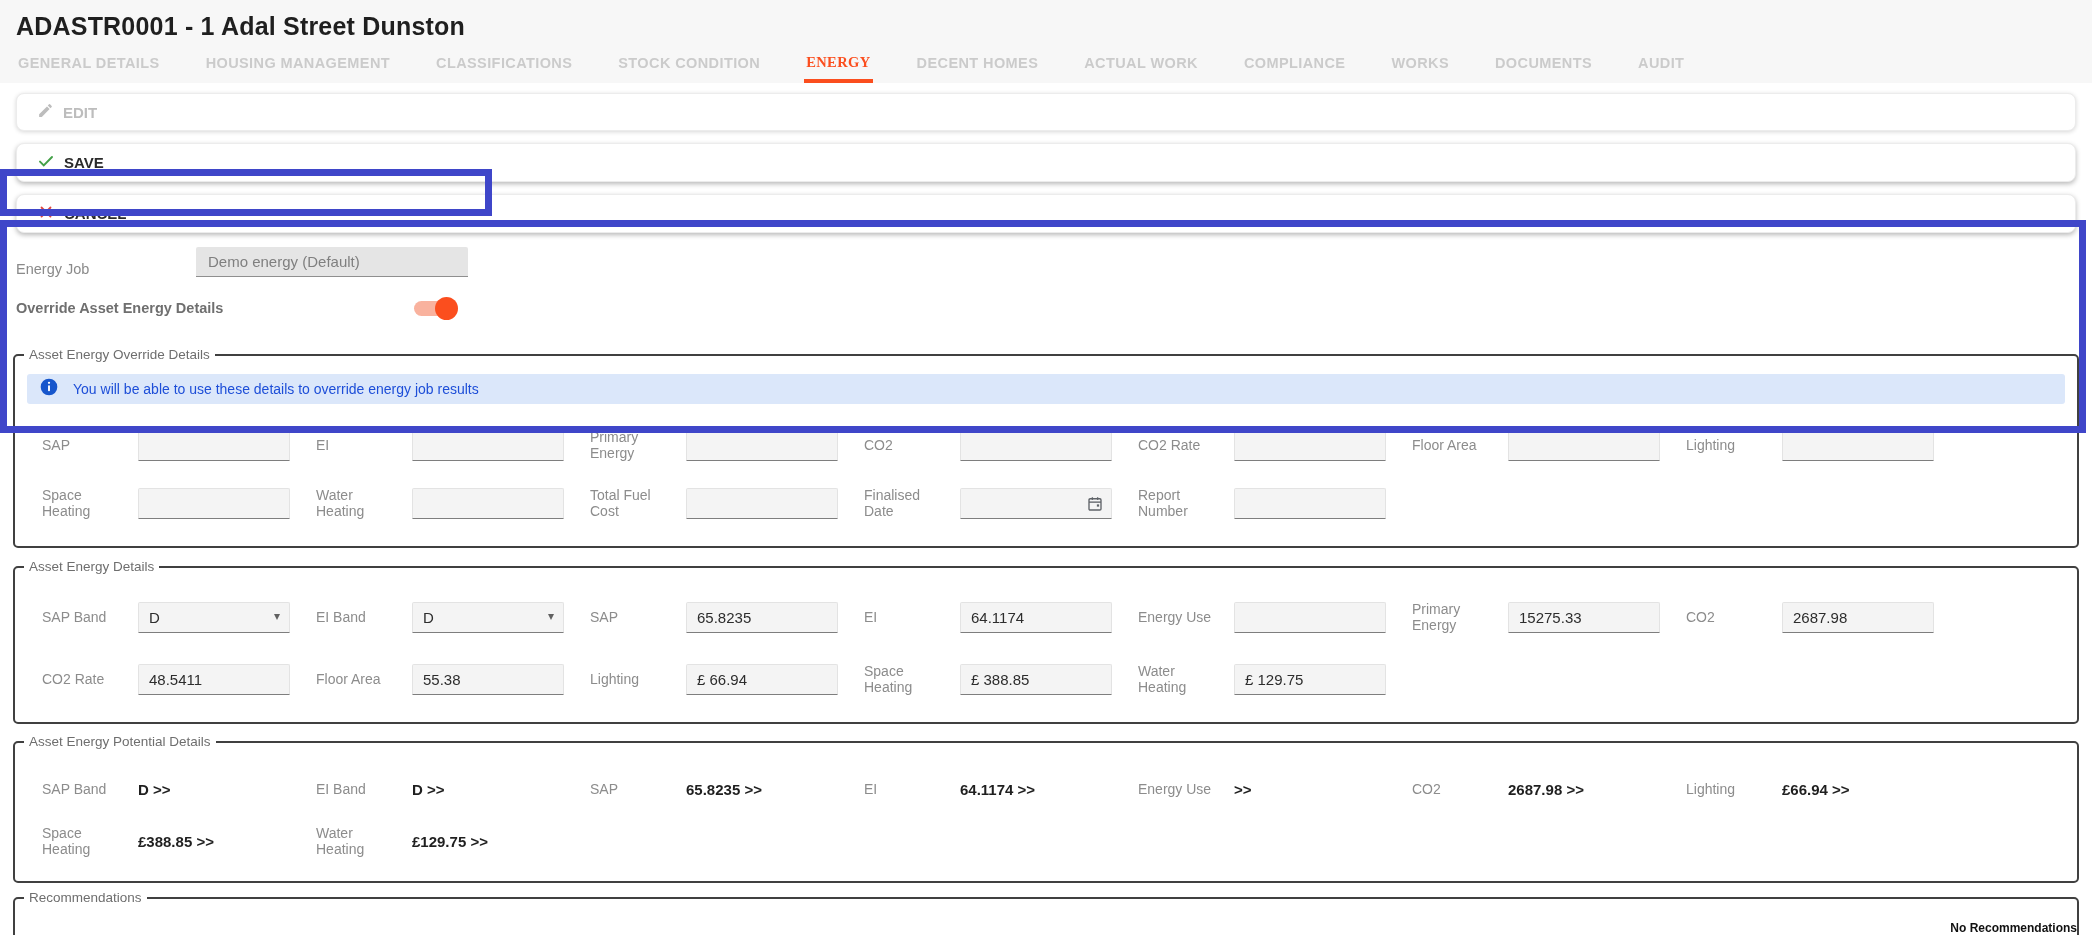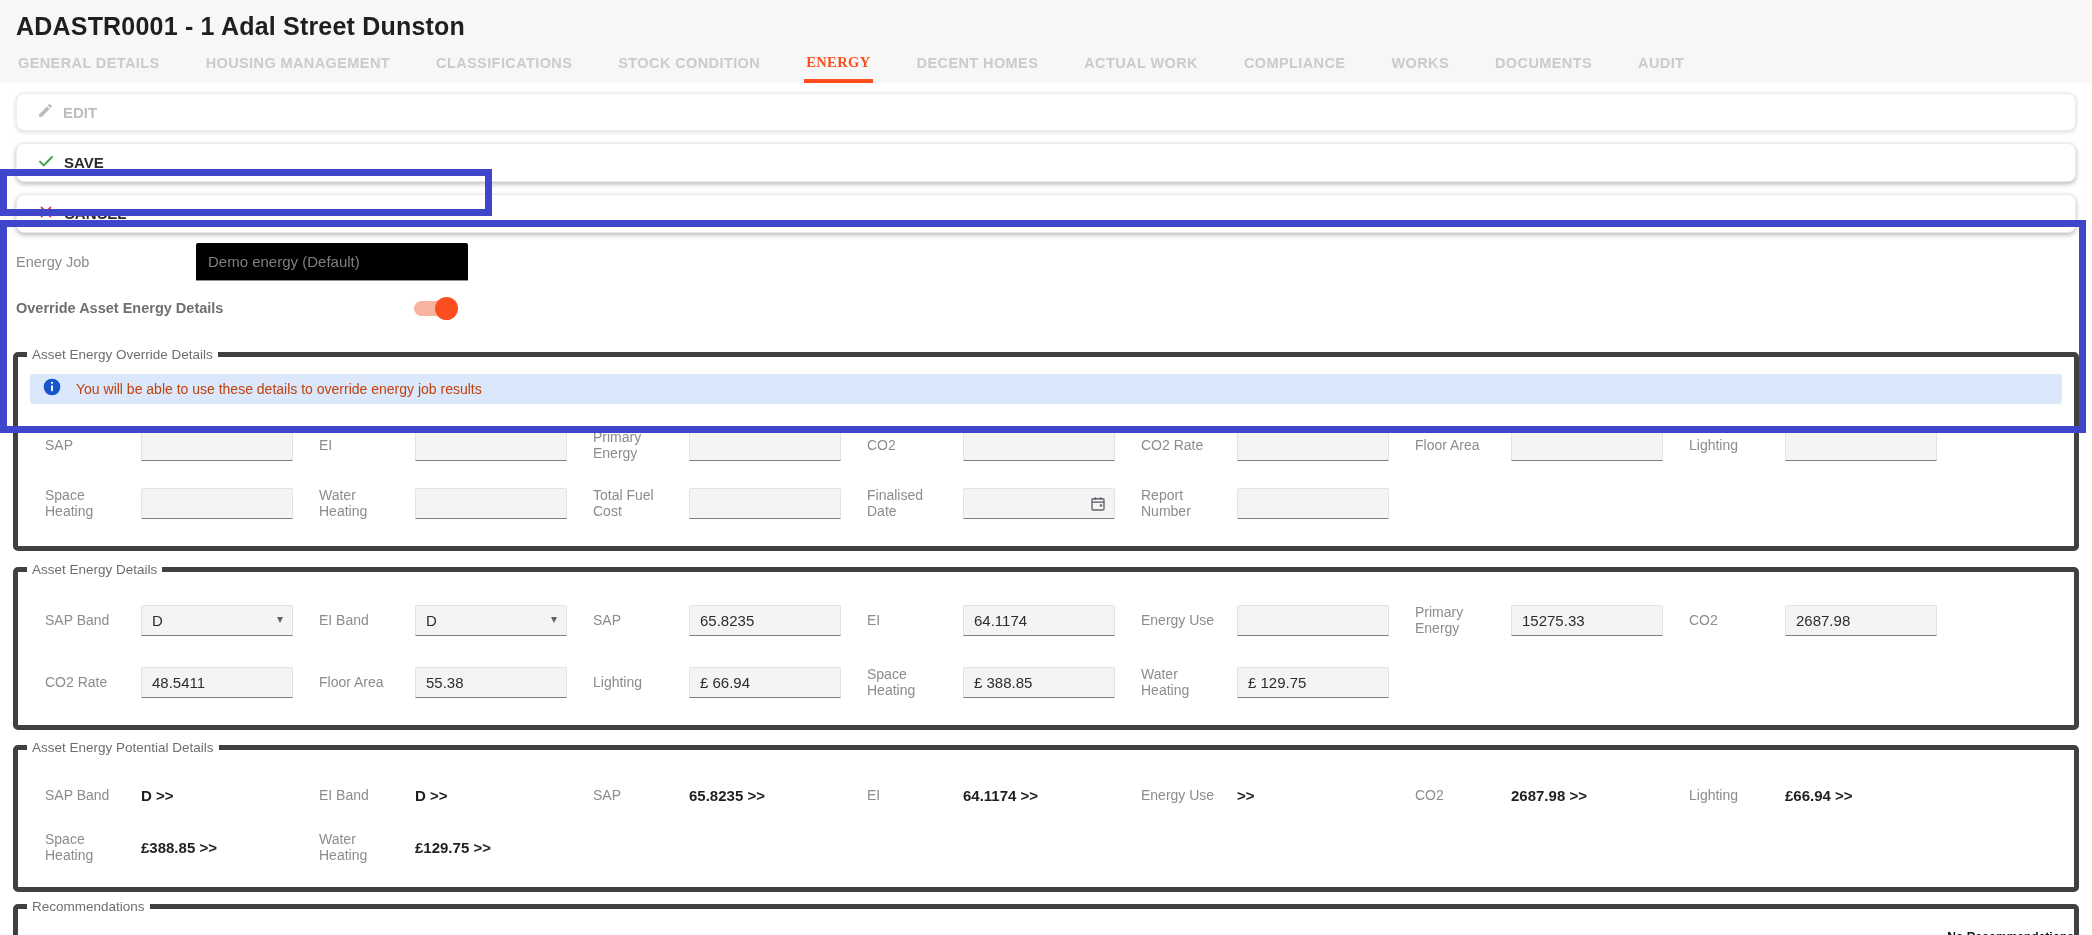--- a/index.html
+++ b/index.html
@@ -15,41 +15,41 @@
   .tab { font-size:14.5px; font-weight:700; color:#cbcbcb; letter-spacing:.4px; padding:0 2px 12px; cursor:pointer; white-space:nowrap; }
   .tab.active { color:#fb4e1e; border-bottom:4px solid #fb4e1e; padding-bottom:8px;font-family:Liberation Serif, serif; }
   
   .toolbar { display:flex; gap:12px; margin:10px 16px 0;flex-direction:column; }
   .btn { display:inline-flex; align-items:center; gap:9px; background:#fff; border:1px solid #ececec;
          border-radius:8px; padding:8px 20px; font-size:15px; font-weight:700; color:#2b2b2b;
          box-shadow:0 2px 5px rgba(0,0,0,.28); cursor:pointer; }
   .btn.disabled { color:#bdbdbd; box-shadow:0 1px 4px rgba(0,0,0,.16); }
   .btn svg { flex:0 0 auto; }
   
-  .ejob-row { display:flex; align-items:center; margin:14px 0 0 16px; height:30px; }
+  .ejob-row { display:flex; align-items:flex-end; margin:14px 0 0 16px; height:30px; }
   .ejob-label { width:180px; font-size:14.5px; color:#8a8a8a; }
-  .ejob-input { width:272px; height:38px; background:#000000; border-bottom:1px solid #8f8f8f;
+  .ejob-input { width:272px; height:30px; background:#e5e5e5; border-bottom:1px solid #8f8f8f;
                 border-radius:2px 2px 0 0; font-size:15px; color:#7f7f7f; display:flex; align-items:center; padding:0 12px; }
   
   .toggle-row { display:flex; align-items:center; justify-content:space-between; margin:16px 0 0 16px;
                 width:452px; height:30px; padding-right:10px; }
   .toggle-label { font-size:14.5px; color:#6f6f6f;font-weight:bold; }
   .toggle { position:relative; width:44px; height:24px; cursor:pointer; }
   .toggle-track { position:absolute; left:0; top:5px; width:38px; height:15px; border-radius:8px; background:#f9b29e; }
   .toggle-thumb { position:absolute; right:0; top:1px; width:23px; height:23px; border-radius:50%; background:#fb4e1e; }
   
-  fieldset { border:5px solid #404040; border-radius:5px; margin:0 13px; }
+  fieldset { border:2px solid #404040; border-radius:5px; margin:0 13px; }
   legend { font-size:13.5px; color:#6e6e6e; margin-left:9px; padding:0 5px; }
   .fs-override { margin-top:24px; padding-bottom:14px; }
   .fs-details  { margin-top:11px; padding-bottom:12px; }
   .fs-potential{ margin-top:10px; padding-bottom:14px; }
   .fs-reco     { margin-top:7px; padding:16px 0 8px; }
   .info-bar { display:flex; align-items:center; gap:14px; margin:12px 12px 0; height:30px;
               background:#dbe7fa; border-radius:3px; padding:0 12px; }
-  .info-text { font-size:14px; color:#c2410c; }
+  .info-text { font-size:14px; color:#1d4ed8; }
   
   .frow { display:flex; padding-left:27px; height:58px; align-items:center; }
   .frow.tall { height:62px; }
   .frow.first { margin-top:12px; }
   .frow.ro { height:52px; }
   .frow.ro.first { margin-top:14px; }
   .field { display:flex; align-items:center; width:274px; flex:0 0 274px; }
   .flabel { flex:0 0 96px; font-size:14px; color:#8c8c8c; padding-right:8px; }
   .finput { position:relative; width:152px; height:31px; background:#f4f4f4; border:1px solid #e3e3e3;
             border-bottom:1.6px solid #7e7e7e; border-radius:2px 2px 0 0; display:flex; align-items:center;

